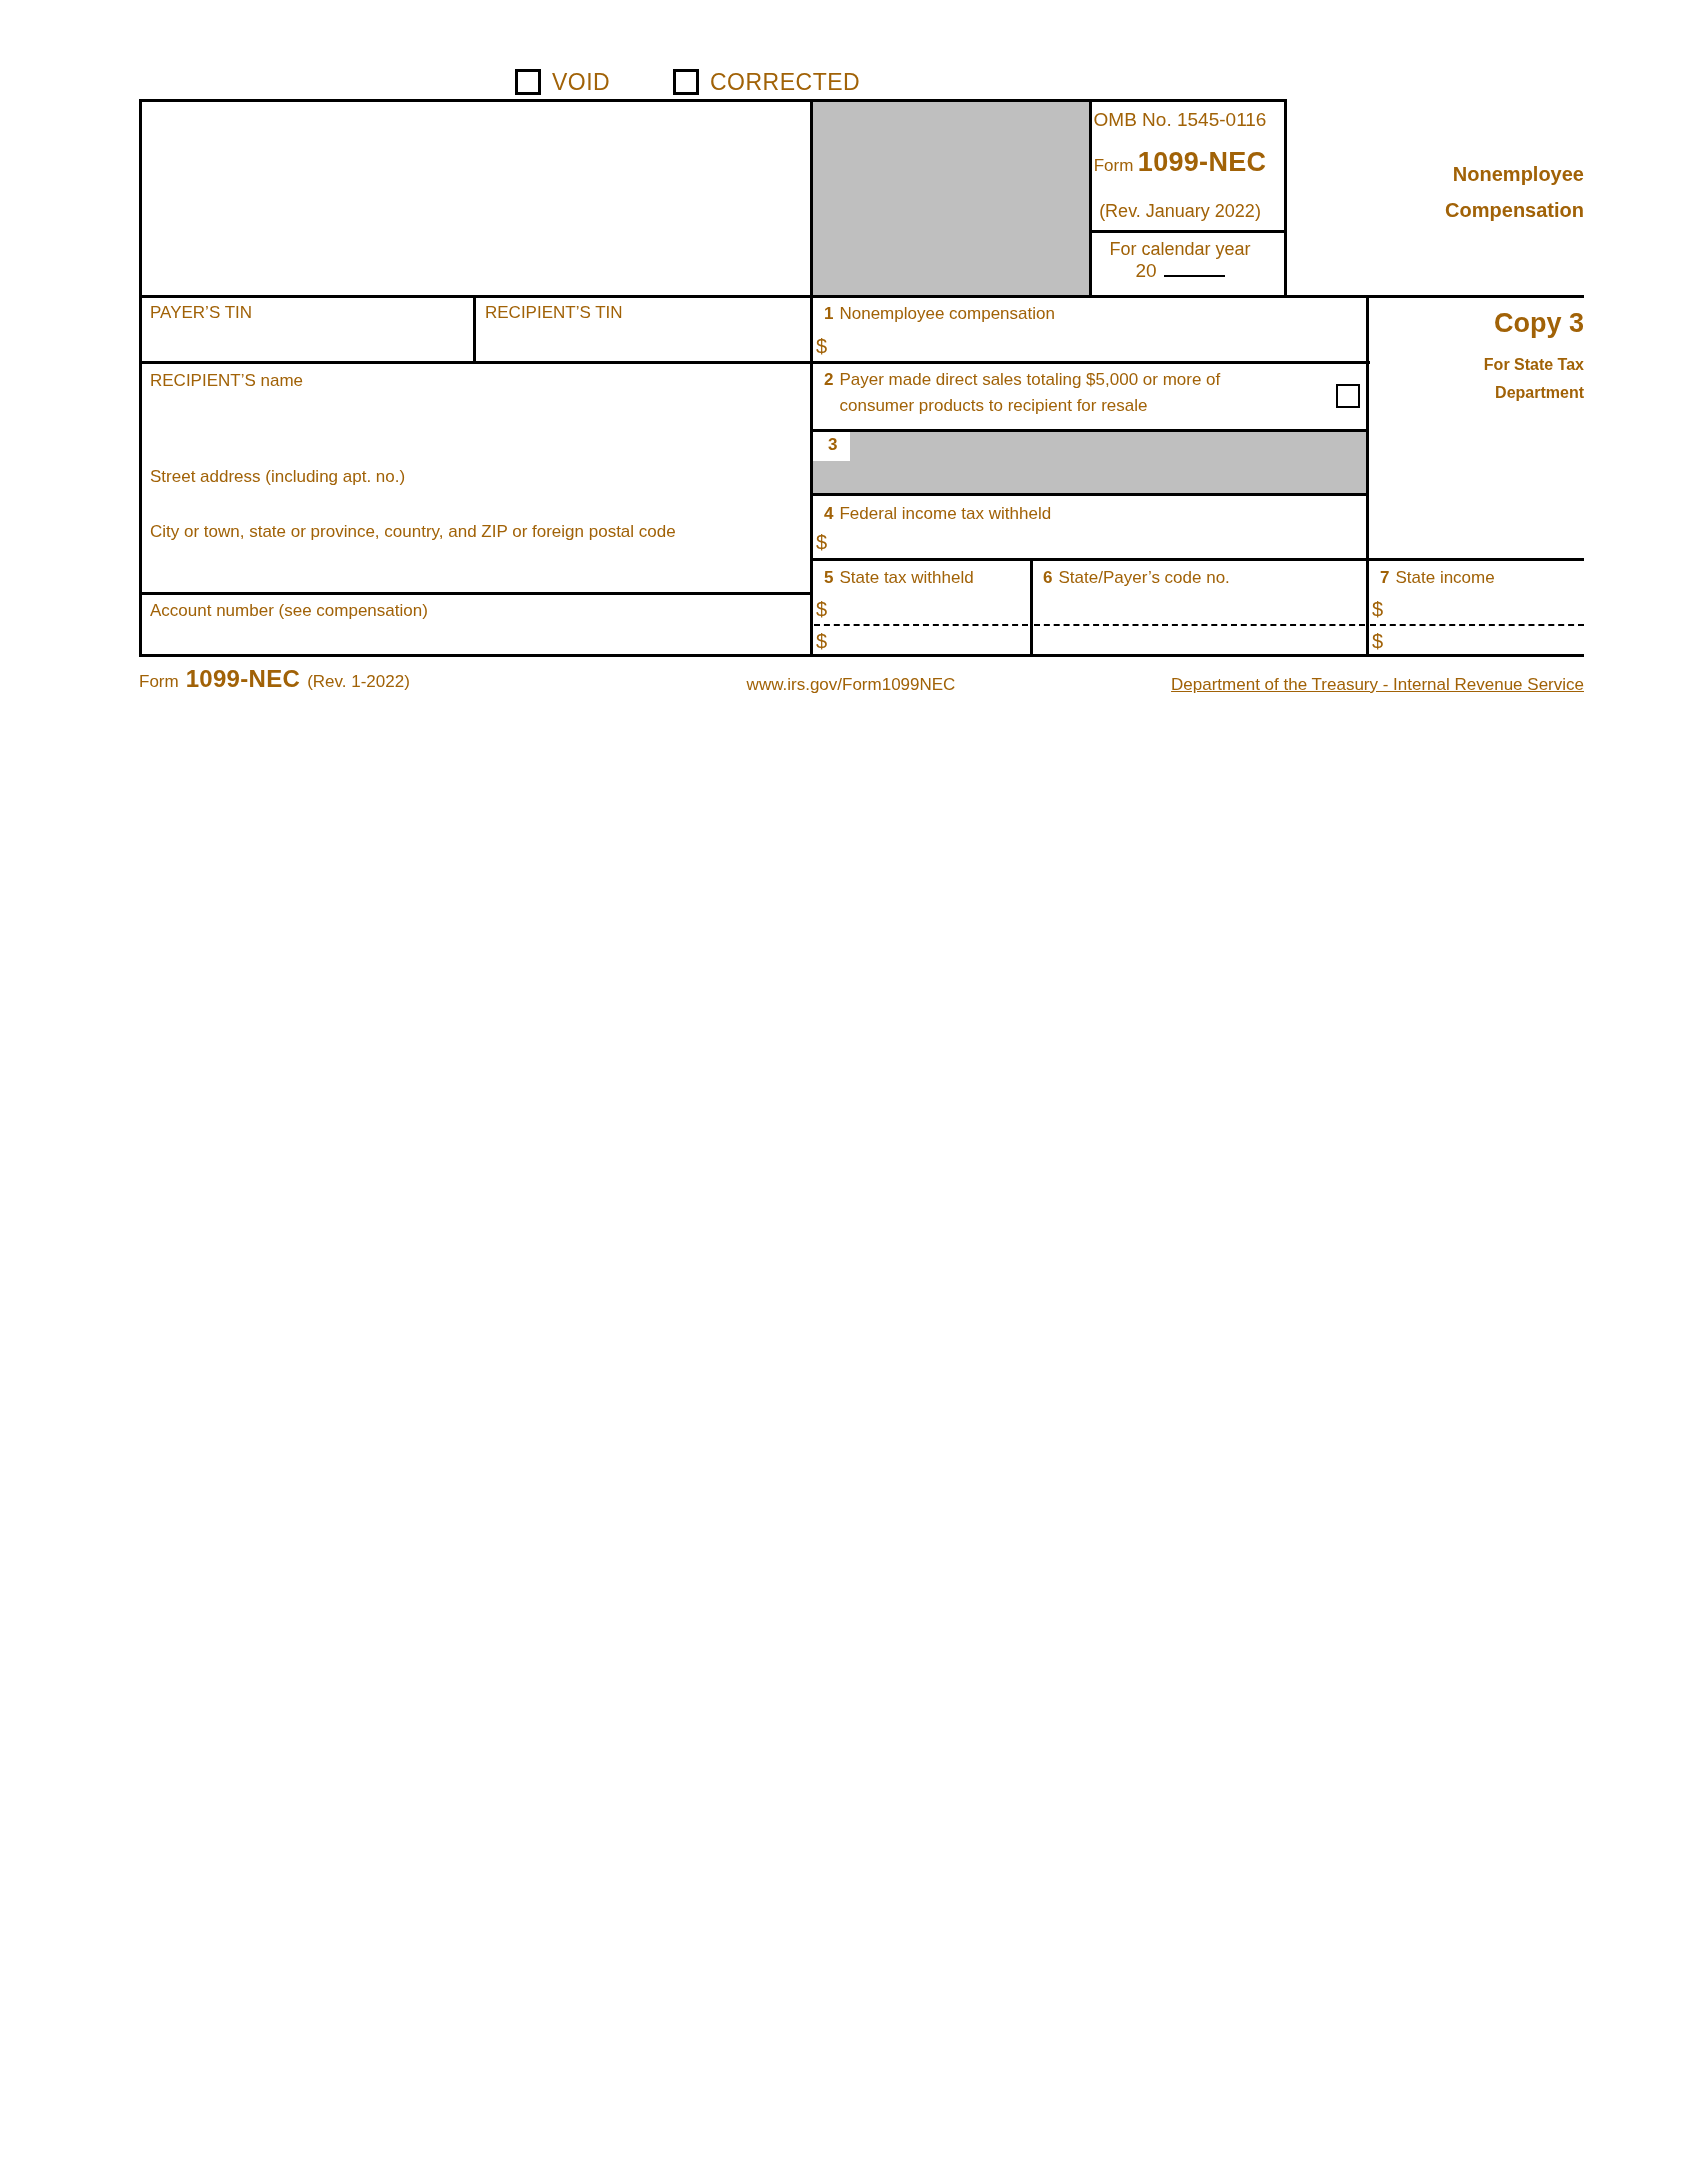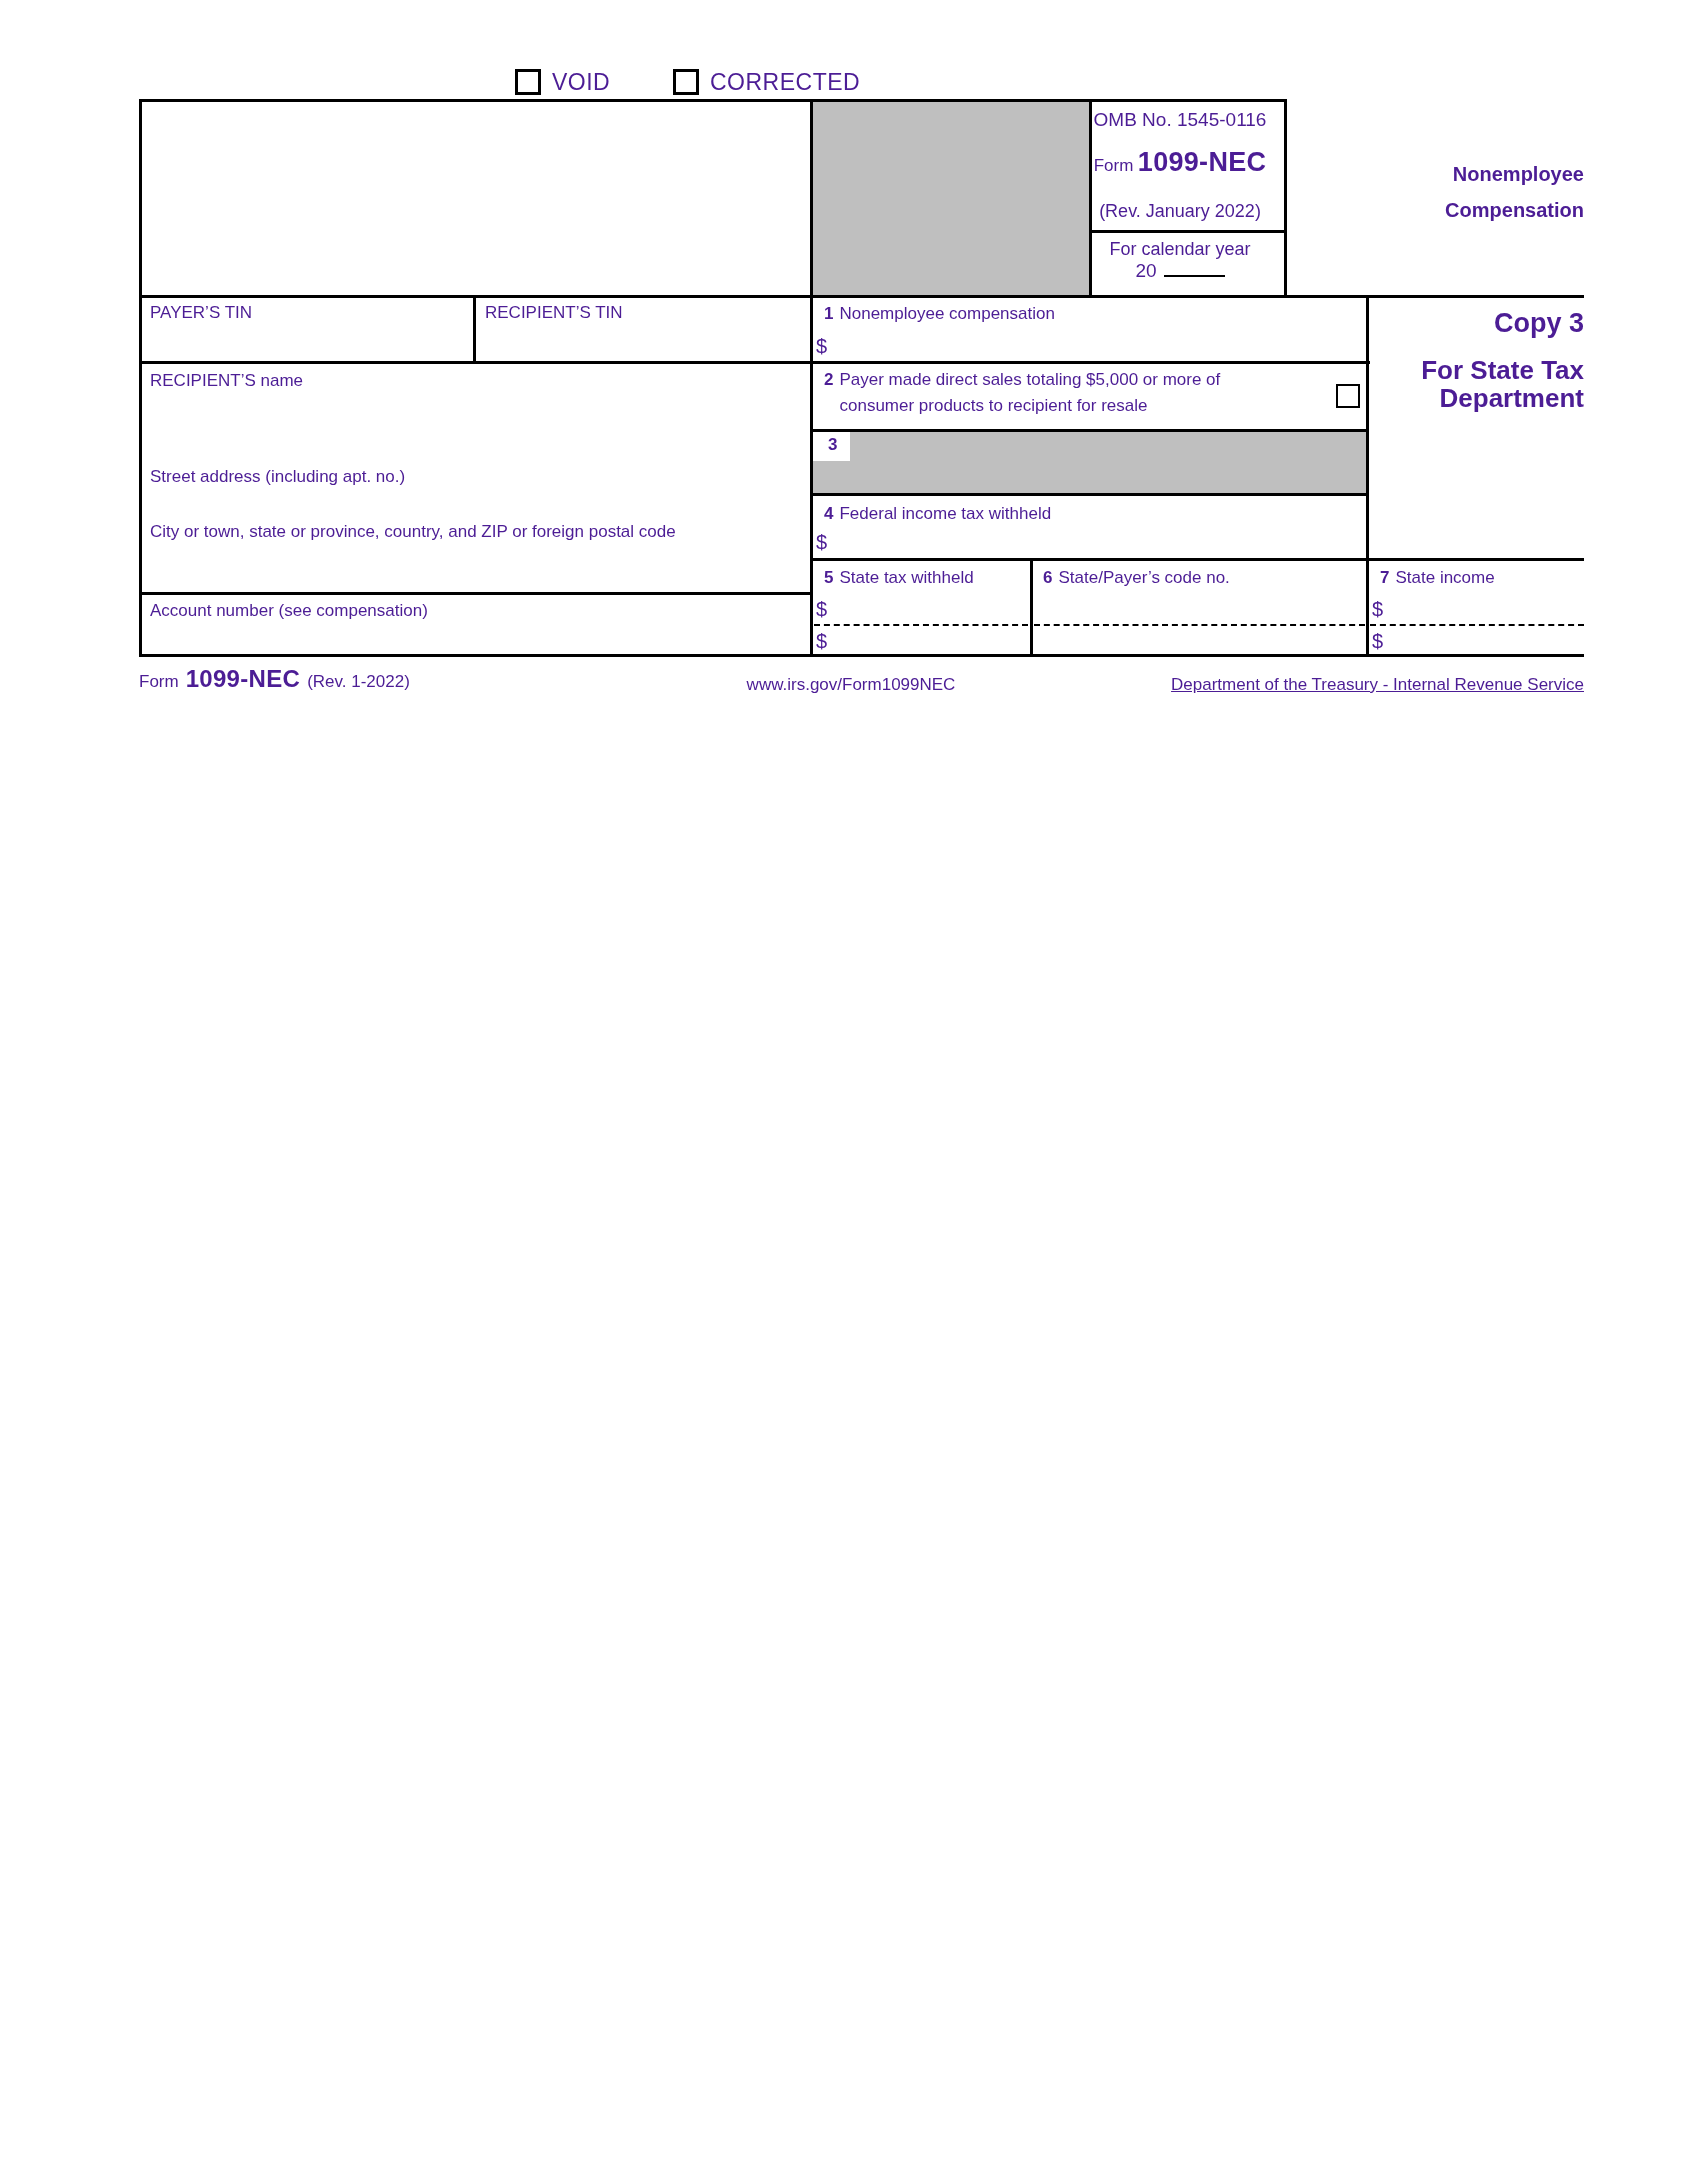--- a/index.html
+++ b/index.html
@@ -1,34 +1,34 @@
 <!DOCTYPE html>
 <html><head>
 <meta charset="utf-8">
 <style>
   html,body{margin:0;padding:0;background:#fff;}
   .page{position:relative;width:1683px;height:2179px;background:#fff;overflow:hidden;
-        font-family:"Liberation Sans",sans-serif;color:#4c1d95;}
+        font-family:"Liberation Sans",sans-serif;color:#a16207;}
   .ln{position:absolute;background:#000;}
   .abs{position:absolute;}
   .lbl{position:absolute;font-size:17px;line-height:1.35;}
   .boxlabel{position:absolute;font-size:17px;display:flex;gap:6px;align-items:flex-start;line-height:1.5;}
   .bnum{font-weight:bold;}
   .dollar{position:absolute;font-size:20px;line-height:1;}
   .checkbox{position:absolute;background:#fff;border:3px solid #000;box-sizing:border-box;}
   .checkbox.thin{border-width:2px;}
   .cb-label{position:absolute;font-size:23px;letter-spacing:0.5px;line-height:1;}
   .gray{position:absolute;background:#bfbfbf;}
   .dashed{position:absolute;height:0;border-top:2px dashed #000;}
   .center{text-align:center;}
   .right{text-align:right;}
   .title{position:absolute;right:99px;top:156px;text-align:right;font-weight:bold;
          font-size:20px;line-height:36px;}
   .copy1{position:absolute;right:99px;top:310px;font-weight:bold;font-size:27px;line-height:1;}
-  .copyfor{position:absolute;right:99px;font-weight:bold;font-size:26px;line-height:1;}
+  .copyfor{position:absolute;right:99px;font-weight:bold;font-size:16px;line-height:1;}
   .omb-text{position:absolute;left:1092px;width:176px;text-align:center;}
   .footer-left{position:absolute;left:139px;top:665px;display:flex;align-items:baseline;gap:7px;}
   .f-small{font-size:17px;}
   .f-formnum{font-size:24px;font-weight:bold;letter-spacing:0.3px;}
   .year-line{display:inline-block;width:61px;border-bottom:2px solid #000;height:14px;margin-left:7px;}
 </style>
 </head>
 <body>
 
 <div class="page">

